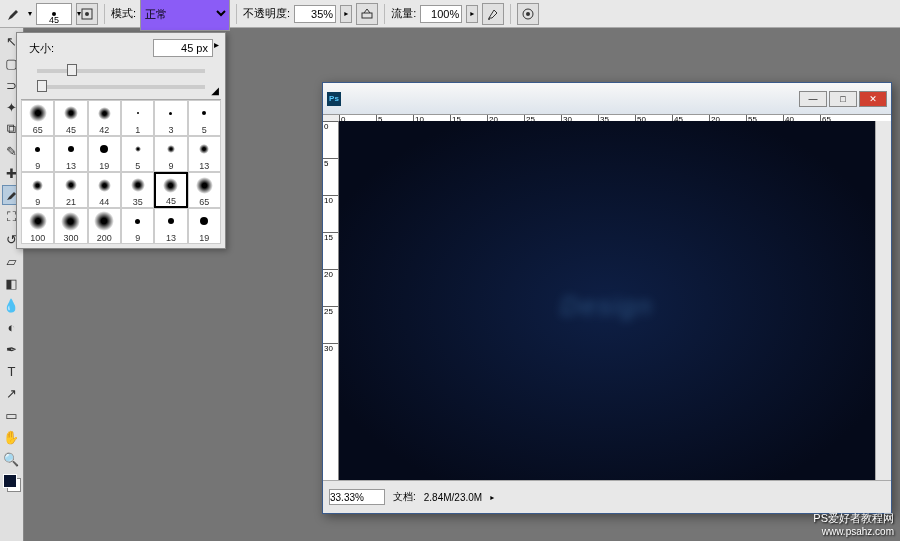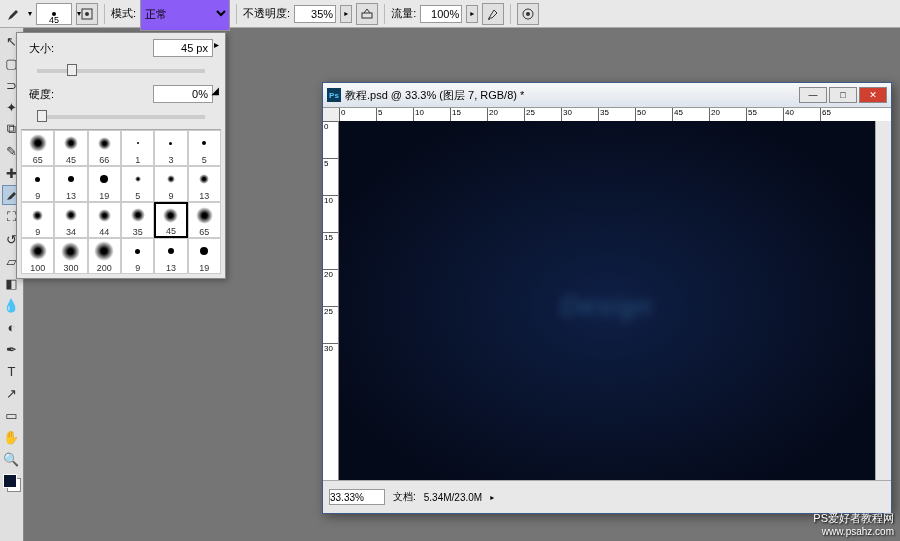--- a/index.html
+++ b/index.html
@@ -34,21 +34,21 @@
 .brush-panel .menu-icon { position: absolute; right: 6px; top: 52px; font-size: 10px; cursor: pointer; }
 .brush-grid { display: grid; grid-template-columns: repeat(6, 1fr); border-top: 1px solid #aaa; margin: 4px; background: #fff; }
 .brush-cell { border: 1px solid #ccc; height: 36px; display: flex; flex-direction: column; align-items: center; justify-content: center; cursor: pointer; position: relative; }
 .brush-cell.selected { border: 2px solid #000; }
 .brush-cell .preview { width: 100%; flex: 1; display: flex; align-items: center; justify-content: center; }
 .brush-cell .sz { font-size: 9px; color: #333; }
 .brush-cell .soft { border-radius: 50%; background: radial-gradient(circle, #000 20%, transparent 70%); }
 .brush-cell .hard { border-radius: 50%; background: #000; }
 
 .doc-window { position: absolute; left: 322px; top: 82px; width: 570px; height: 432px; background: #eee; border: 1px solid #3a5a8a; box-shadow: 3px 3px 10px rgba(0,0,0,0.4); }
-.doc-title { height: 25px; background: linear-gradient(#f8f8f8, #dde4ec); display: flex; align-items: center; padding: 0 4px; font-size: 11px; border-bottom: 1px solid #999; }
+.doc-title { height: 32px; background: linear-gradient(#f8f8f8, #dde4ec); display: flex; align-items: center; padding: 0 4px; font-size: 11px; border-bottom: 1px solid #999; }
 .doc-title .ps-icon { width: 14px; height: 14px; background: #0a3a5a; color: #5ac8fa; font-size: 8px; font-weight: bold; display: flex; align-items: center; justify-content: center; margin-right: 4px; }
 .doc-title .win-btns { margin-left: auto; display: flex; gap: 2px; }
 .doc-title .win-btn { width: 28px; height: 16px; border: 1px solid #888; background: #e8e8e8; font-size: 9px; display: flex; align-items: center; justify-content: center; cursor: pointer; }
 .doc-title .win-btn.close { background: #d04030; color: #fff; }
 .ruler-h { height: 16px; background: #fff; border-bottom: 1px solid #888; display: flex; font-size: 8px; margin-left: 16px; overflow: hidden; }
 .ruler-h .tick { flex: none; width: 37px; border-left: 1px solid #666; padding-left: 1px; }
 .ruler-v { position: absolute; left: 0; top: 38px; width: 16px; bottom: 22px; background: #fff; border-right: 1px solid #888; font-size: 8px; }
 .ruler-v .tick { height: 37px; border-top: 1px solid #666; padding-left: 1px; }
 .canvas-area { position: absolute; left: 16px; top: 38px; right: 16px; bottom: 22px; background: #757575; overflow: hidden; }
 .canvas { width: 100%; height: 100%; background: radial-gradient(ellipse at center, #0e1f45 0%, #050a1a 80%); display: flex; align-items: center; justify-content: center; }
@@ -151,25 +151,20 @@
     <span>大小:</span>
     <div style="flex:1"></div>
     <input value="45 px" style="">
   </div>
   <div class="row">
       <div class="slider">
         <div class="thumb" style="left:18%"></div>
       </div>
     </div>
   <div class="row">
-    <span>硬度:</span>
-    <div style="flex:1"></div>
-    <input value="0%" style="">
-  </div>
-  <div class="row">
       <div class="slider">
         <div class="thumb" style="left:0%"></div>
       </div>
     </div>
   <div class="brush-grid" id="brush-grid">
       <div class="brush-cell">
         <div class="preview">
           <div class="soft" style="width: 18px; height: 18px;"></div>
         </div>
         <div class="sz">65</div>
@@ -177,21 +172,21 @@
       <div class="brush-cell">
         <div class="preview">
           <div class="soft" style="width: 14px; height: 14px;"></div>
         </div>
         <div class="sz">45</div>
       </div>
       <div class="brush-cell">
         <div class="preview">
           <div class="soft" style="width: 13px; height: 13px;"></div>
         </div>
-        <div class="sz">66</div>
+        <div class="sz">42</div>
       </div>
       <div class="brush-cell">
         <div class="preview">
           <div class="hard" style="width: 2px; height: 2px;"></div>
         </div>
         <div class="sz">1</div>
       </div>
       <div class="brush-cell">
         <div class="preview">
           <div class="hard" style="width: 3px; height: 3px;"></div>
@@ -243,21 +238,21 @@
       <div class="brush-cell">
         <div class="preview">
           <div class="soft" style="width: 11px; height: 11px;"></div>
         </div>
         <div class="sz">9</div>
       </div>
       <div class="brush-cell">
         <div class="preview">
           <div class="soft" style="width: 12px; height: 12px;"></div>
         </div>
-        <div class="sz">34</div>
+        <div class="sz">21</div>
       </div>
       <div class="brush-cell">
         <div class="preview">
           <div class="soft" style="width: 13px; height: 13px;"></div>
         </div>
         <div class="sz">44</div>
       </div>
       <div class="brush-cell">
         <div class="preview">
           <div class="soft" style="width: 14px; height: 14px;"></div>
@@ -311,21 +306,20 @@
           <div class="hard" style="width: 8px; height: 8px;"></div>
         </div>
         <div class="sz">19</div>
       </div>
     </div>
 </div>
 
 <div class="doc-window">
   <div class="doc-title">
     <div class="ps-icon">Ps</div>
-    <span>教程.psd @ 33.3% (图层 7, RGB/8) *</span>
     <div class="win-btns">
       <div class="win-btn">—</div>
       <div class="win-btn">□</div>
       <div class="win-btn close">✕</div>
     </div>
   </div>
   <div class="ruler-h" id="ruler-h">
       <div class="tick">0</div>
       <div class="tick">5</div>
       <div class="tick">10</div>
@@ -352,21 +346,21 @@
     </div>
   <div class="canvas-area">
     <div class="canvas">
       <div class="blurred-text">Design</div>
     </div>
   </div>
   <div class="scroll-v"></div>
   <div class="status-bar">
     <input value="33.33%" style="">
     <span>文档:</span>
-    <span>5.34M/23.0M</span>
+    <span>2.84M/23.0M</span>
     <span style="font-size:8px">▸</span>
   </div>
 </div>
 
 <div class="watermark">
   <div>PS爱好者教程网</div>
   <div class="t2">www.psahz.com</div>
 </div>
 
 </body></html>

